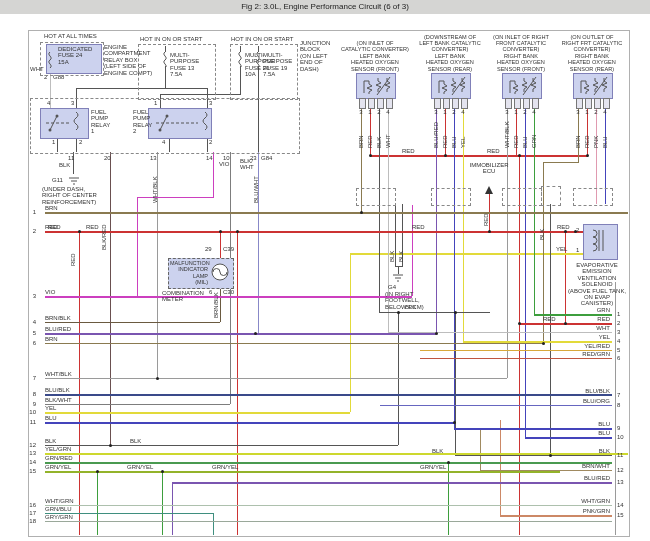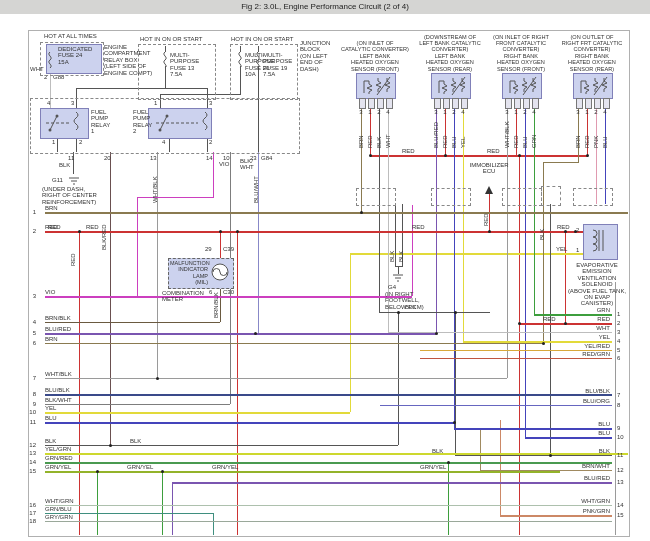--- a/index.html
+++ b/index.html
@@ -18,21 +18,21 @@
   .bluebox{position:absolute;background:#ccd2ee;border:1px solid #8080b8;}
   .num{position:absolute;font-size:6px;color:#333;}
   .tr{text-align:right;}
   .arrow-up{position:absolute;width:0;height:0;border-left:4px solid transparent;
             border-right:4px solid transparent;border-bottom:8px solid #333;}
   svg{position:absolute;overflow:visible;}
 </style>
 </head>
 <body>
 
-<div id="titlebar">Fig 2: 3.0L, Engine Performance Circuit (2 of 4)</div>
+<div id="titlebar">Fig 2: 3.0L, Engine Performance Circuit (6 of 3)</div>
 <div id="frame"></div>
 <div id="canvas" style="position:absolute;left:0;top:0;width:650px;height:541px;">
     <div class="wire" style="left: 50px; top: 44px; width: 1px; height: 9px; background: rgb(85, 85, 85);"></div>
     <div class="wire" style="left: 50px; top: 67px; width: 1px; height: 41px; background: rgb(189, 189, 189);"></div>
     <div class="wire" style="left: 165px; top: 46px; width: 1px; height: 6px; background: rgb(85, 85, 85);"></div>
     <div class="wire" style="left: 165px; top: 66px; width: 1px; height: 22px; background: rgb(85, 85, 85);"></div>
     <div class="wire" style="left: 76px; top: 88px; width: 132px; height: 1px; background: rgb(85, 85, 85);"></div>
     <div class="wire" style="left: 76px; top: 88px; width: 1px; height: 20px; background: rgb(85, 85, 85);"></div>
     <div class="wire" style="left: 207px; top: 88px; width: 1px; height: 20px; background: rgb(85, 85, 85);"></div>
     <div class="wire" style="left: 240px; top: 46px; width: 1px; height: 6px; background: rgb(85, 85, 85);"></div>

